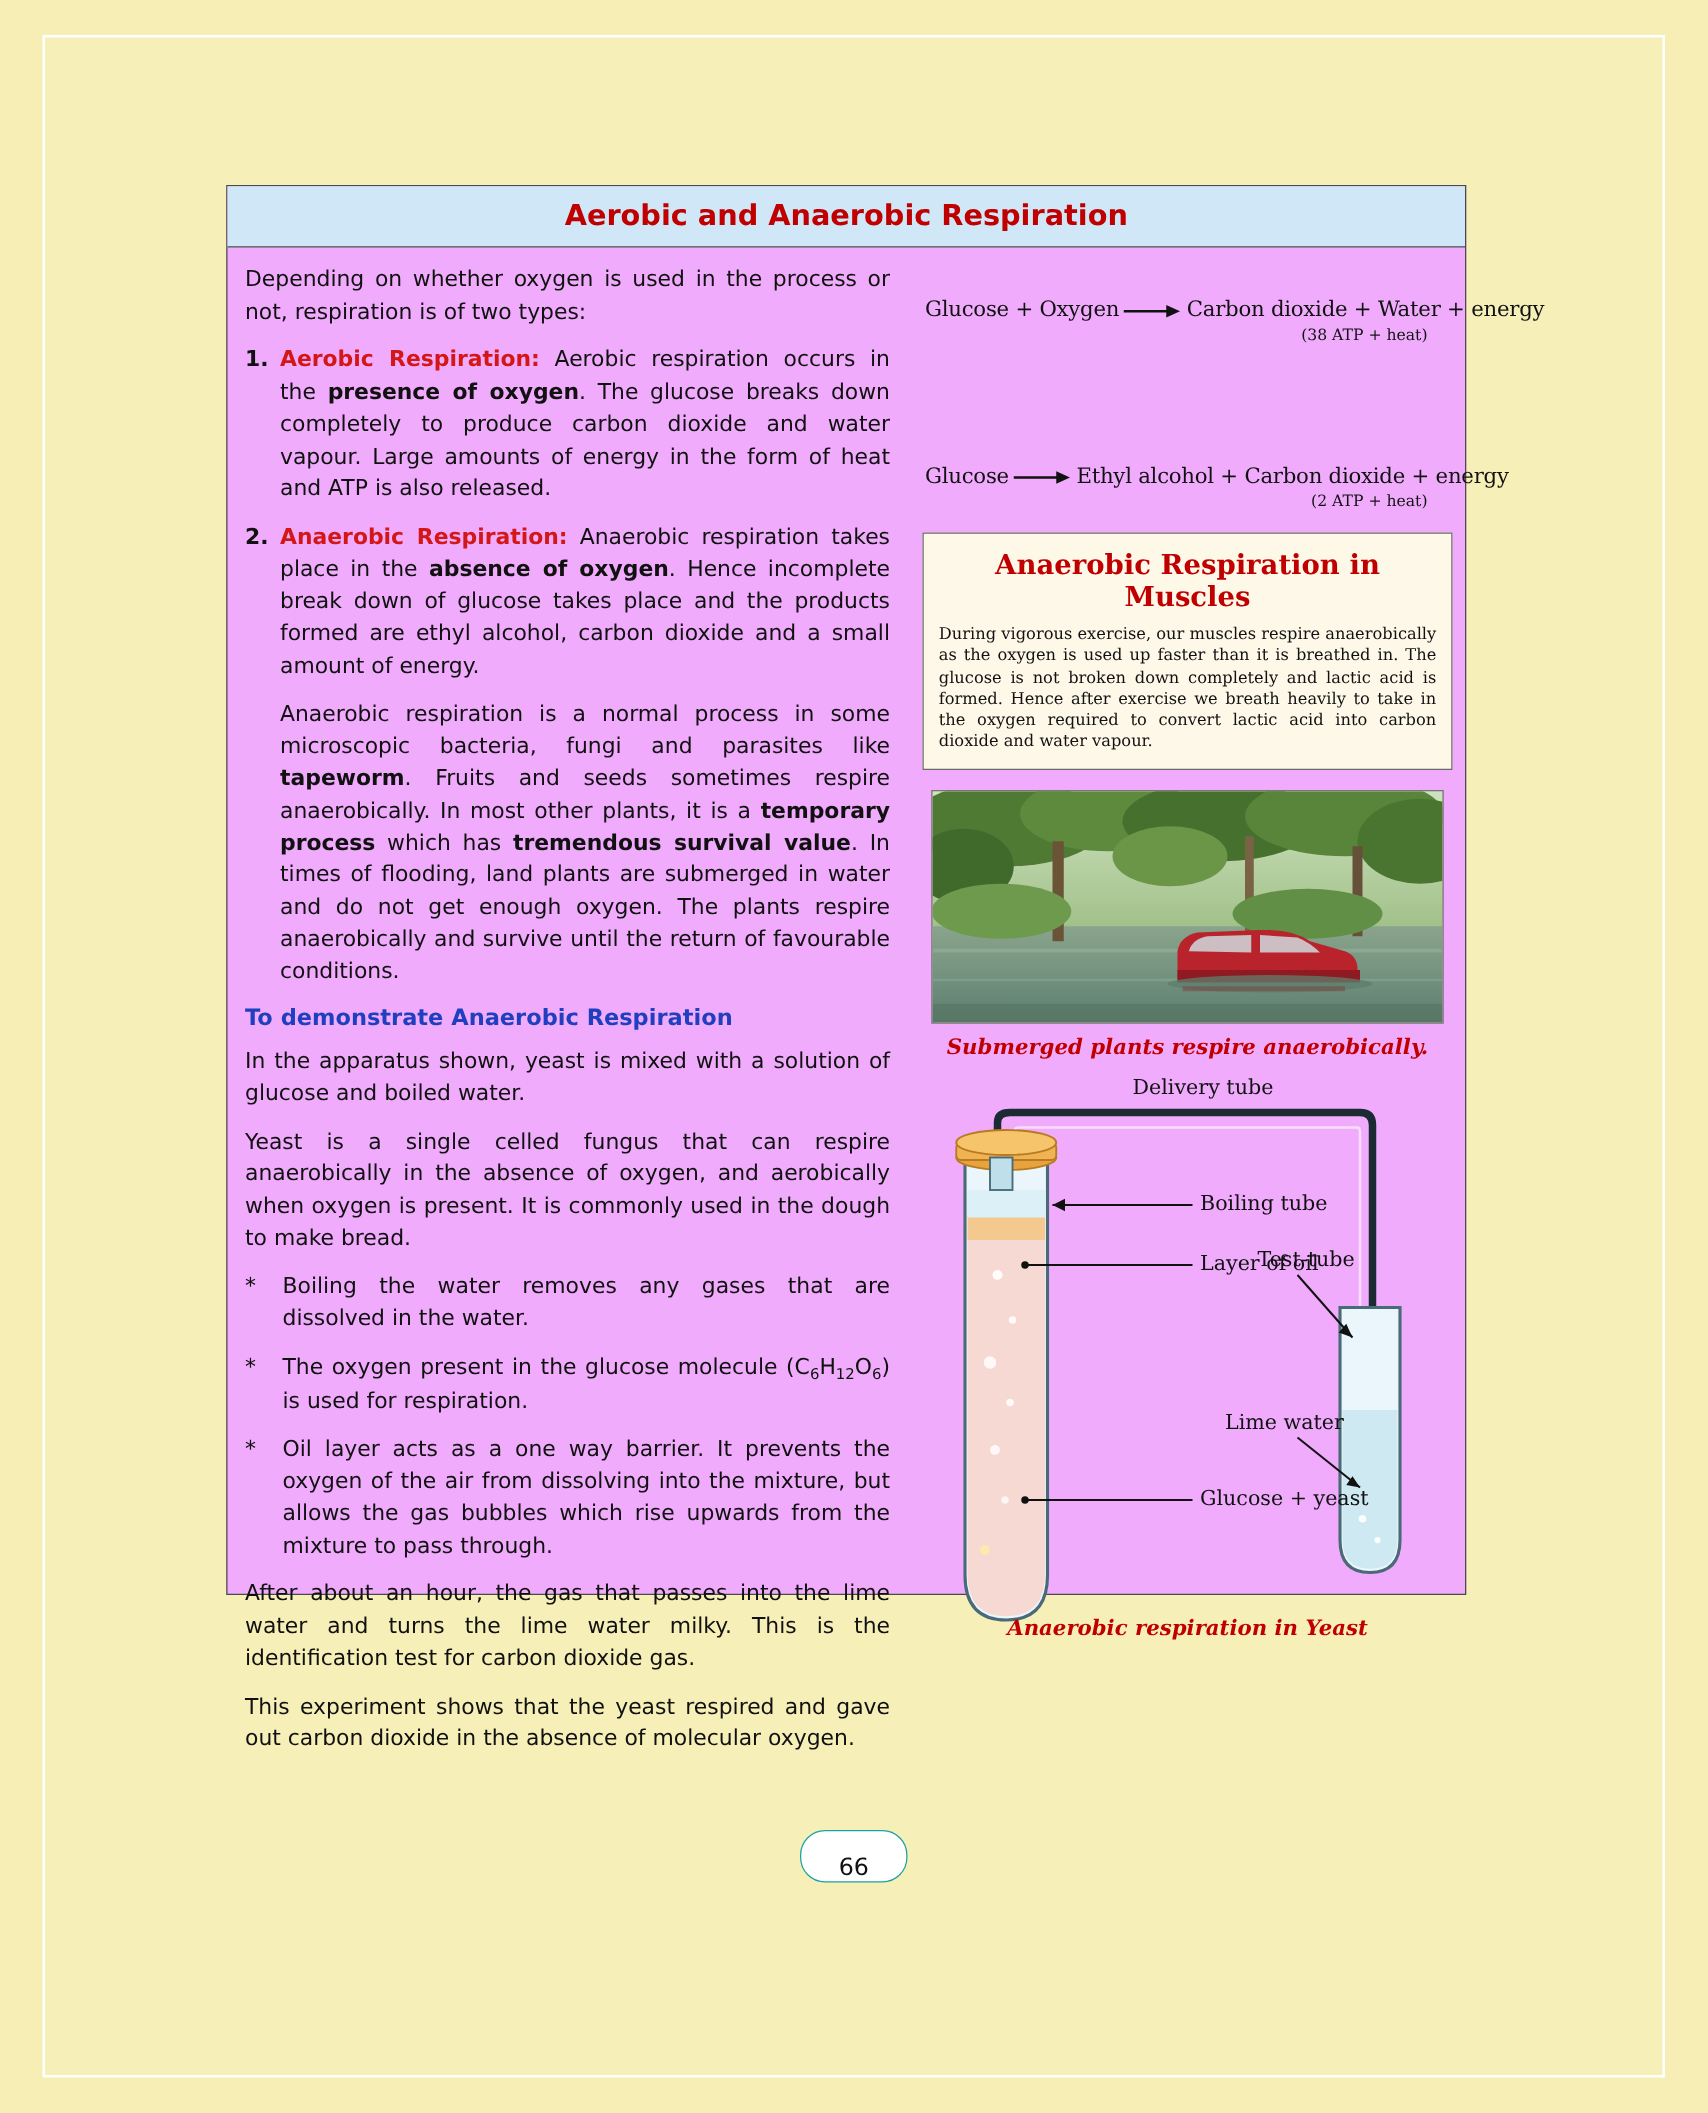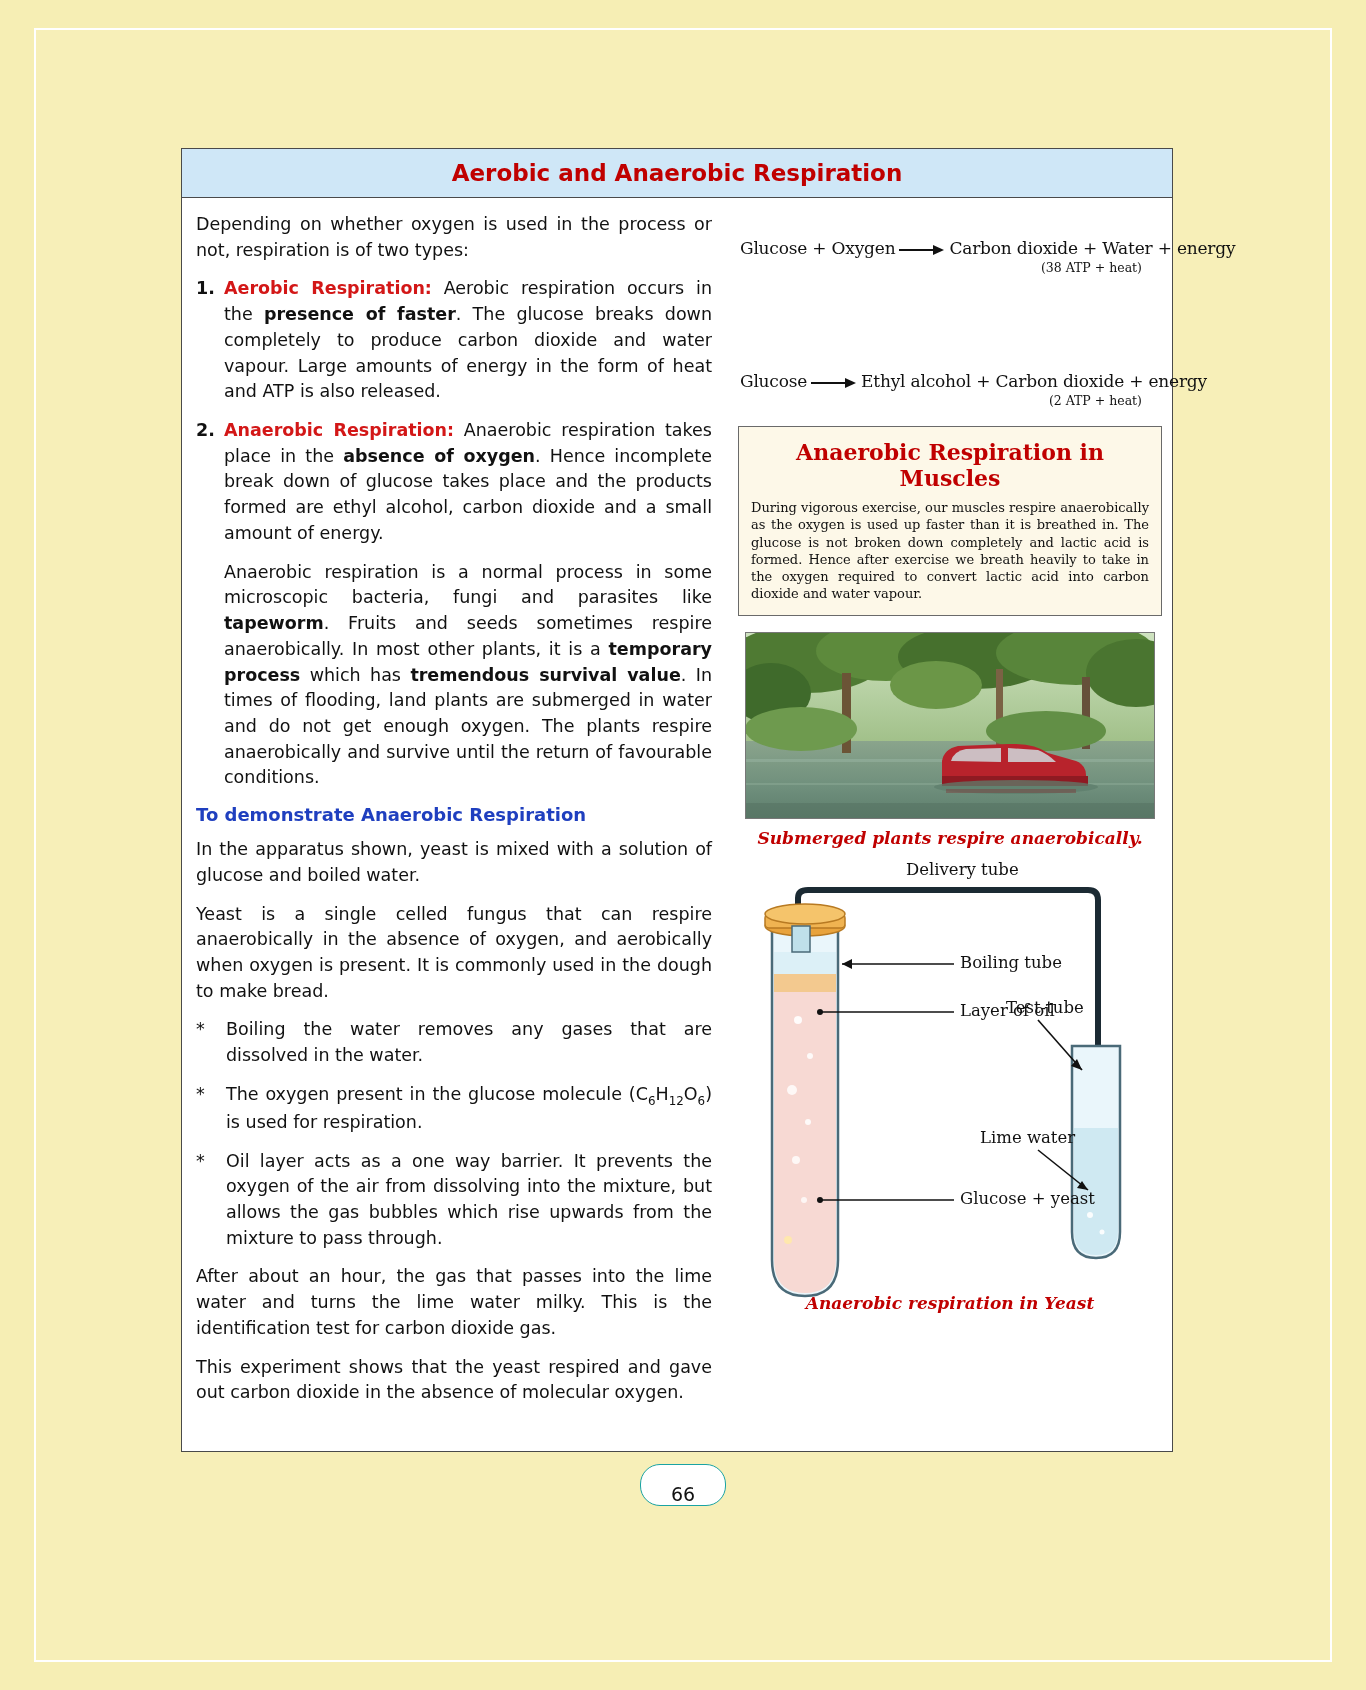--- a/index.html
+++ b/index.html
@@ -21,22 +21,22 @@
     height: 1634px;
     background: #f7efb8;
     border: 2px solid #ffffff;
     box-sizing: border-box;
   }
   .content-box {
     position: absolute;
     left: 145px;
     top: 118px;
     width: 992px;
-    height: 1304px;
-    background: #ffffff;
+    height: 1128px;
+    background: #f0abfc;
     border: 1.5px solid #4a4a4a;
     box-sizing: border-box;
   }
   .title-bar {
     height: 48px;
     background: #cfe7f7;
     border-bottom: 1.5px solid #4a4a4a;
     display: flex;
     align-items: center;
     justify-content: center;
@@ -236,21 +236,21 @@
     </div>
 
     <div class="columns">
 
       <div class="col-left">
 
         <p class="body-text">Depending on whether oxygen is used in the process or not, respiration is of two types:</p>
 
         <div class="list-item">
           <div class="list-num">1.</div>
-          <div class="list-body"><span class="red-bold">Aerobic Respiration:</span><span> Aerobic respiration occurs in the </span><span class="b">presence of faster</span><span>. The glucose breaks down completely to produce carbon dioxide and water vapour. Large amounts of energy in the form of heat and  ATP is also released.</span></div>
+          <div class="list-body"><span class="red-bold">Aerobic Respiration:</span><span> Aerobic respiration occurs in the </span><span class="b">presence of oxygen</span><span>. The glucose breaks down completely to produce carbon dioxide and water vapour. Large amounts of energy in the form of heat and  ATP is also released.</span></div>
         </div>
 
         <div class="list-item">
           <div class="list-num">2.</div>
           <div class="list-body"><span class="red-bold">Anaerobic Respiration:</span><span> Anaerobic respiration takes place in the </span><span class="b">absence of oxygen</span><span>. Hence incomplete break down of glucose takes place and the products formed are ethyl alcohol, carbon dioxide and a small amount of energy.</span></div>
         </div>
 
         <div class="list-item">
           <div class="list-num"></div>
           <div class="list-body"><span>Anaerobic respiration is a normal process in some microscopic bacteria, fungi and parasites like </span><span class="b">tapeworm</span><span>. Fruits and seeds sometimes respire anaerobically. In most other plants, it is a </span><span class="b">temporary process</span><span> which has </span><span class="b">tremendous survival value</span><span>. In times of flooding, land plants are submerged in water and do not get enough oxygen. The plants respire anaerobically and survive until the return of favourable conditions.</span></div>

